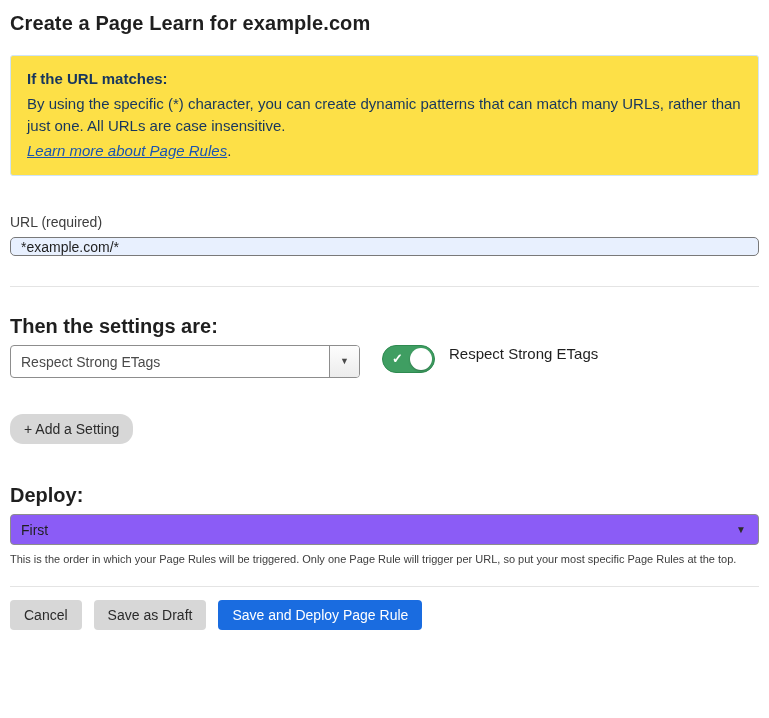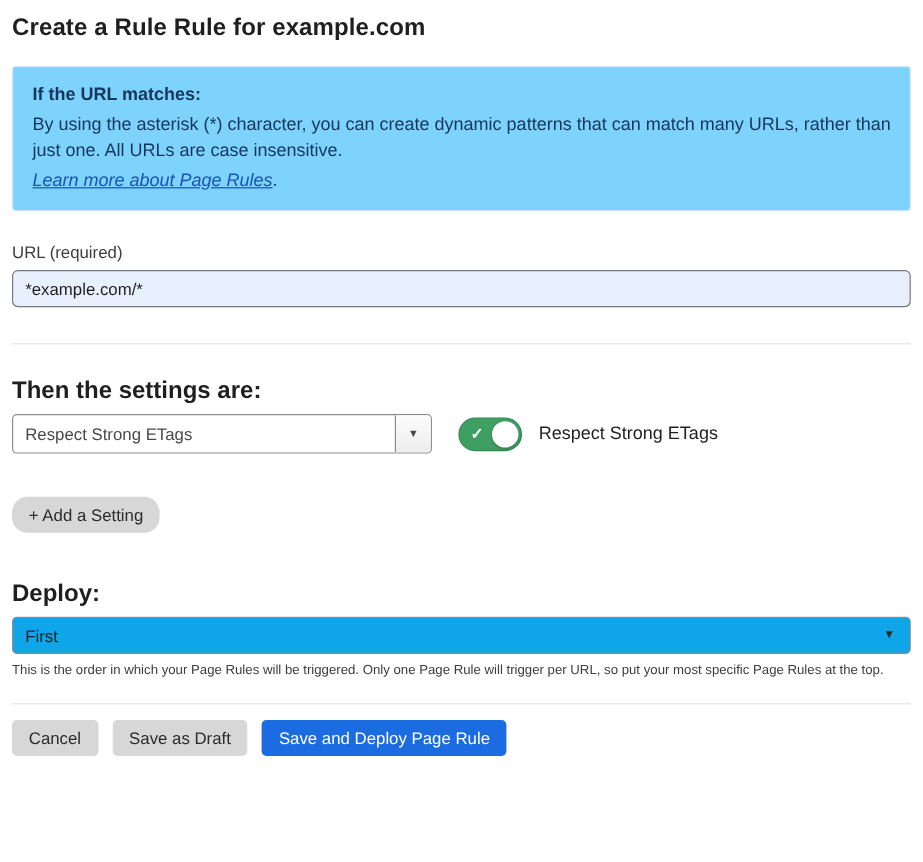--- a/index.html
+++ b/index.html
@@ -17,48 +17,48 @@
   .page-title {
     font-size: 20px;
     font-weight: bold;
     color: #1f1f1f;
     margin: 0;
     letter-spacing: 0.1px;
   }
 
   .info-box {
     margin-top: 20px;
-    background: #7dd3fc;
+    background: #fde047;
     border: 1px solid #cfe4f7;
     border-radius: 3px;
     padding: 12px 13px 13px 16px;
     color: #17365d;
     font-size: 15px;
     line-height: 1.5;
   }
   .info-heading { font-weight: bold; }
   .info-body { margin-top: 2px; }
   .info-link-line { margin-top: 2px; }
   .info-link {
     color: #1a54b0;
     text-decoration: underline;
     cursor: pointer;
     font-style: italic;
   }
 
   .field-label {
-    margin-top: 26px;
+    margin-top: 38px;
     font-size: 14px;
     color: #3d3d3d;
   }
 
   .url-input {
     margin-top: 7px;
     width: 749px;
-    height: 31px;
+    height: 19px;
     background: #e8f0fe;
     border: 1px solid #797979;
     border-radius: 5px;
     padding: 0 10px;
     font-size: 14px;
     color: #1f1f1f;
     font-family: "Liberation Sans", sans-serif;
     outline: none;
   }
 
@@ -72,21 +72,20 @@
   .section-heading {
     margin-top: 28px;
     font-size: 20px;
     font-weight: bold;
     color: #1f1f1f;
   }
 
   .setting-row {
     margin-top: 7px;
     display: flex;
-    align-items: center;
   }
 
   .setting-select {
     width: 350px;
     height: 33px;
     border: 1px solid #8d8d8d;
     border-radius: 4px;
     background: #ffffff;
     display: flex;
     align-items: stretch;
@@ -172,21 +171,21 @@
   .add-setting-button { margin-top: 36px; border-radius: 13px; }
 
   .order-heading { margin-top: 40px; }
 
   .order-select {
     margin-top: 7px;
     width: 749px;
     height: 31px;
     border: 1px solid #8d8d8d;
     border-radius: 4px;
-    background: #0ea5e9;
+    background: #8b5cf6;
     display: flex;
     align-items: center;
     justify-content: space-between;
     padding: 0 12px 0 10px;
     font-size: 14px;
     color: #1f1f1f;
     cursor: pointer;
   }
   .order-caret { font-size: 10px; color: #2b2b2b; }
 
@@ -205,25 +204,25 @@
     display: flex;
     align-items: center;
     gap: 12px;
   }
 </style>
 </head>
 <body>
 
 <div class="container">
 
-  <h1 class="page-title">Create a Rule Rule for example.com</h1>
+  <h1 class="page-title">Create a Page Learn for example.com</h1>
 
   <div class="info-box">
     <div class="info-heading">If the URL matches:</div>
-    <div class="info-body">By using the asterisk (*) character, you can create dynamic patterns that can match many URLs, rather than just one. All URLs are case insensitive.</div>
+    <div class="info-body">By using the specific (*) character, you can create dynamic patterns that can match many URLs, rather than just one. All URLs are case insensitive.</div>
     <div class="info-link-line"><a class="info-link">Learn more about Page Rules</a><span>.</span></div>
   </div>
 
   <div class="field-label">URL (required)</div>
   <input class="url-input" type="text" value="*example.com/*" style="">
 
   <hr class="divider">
 
   <div class="section-heading">Then the settings are:</div>
 

